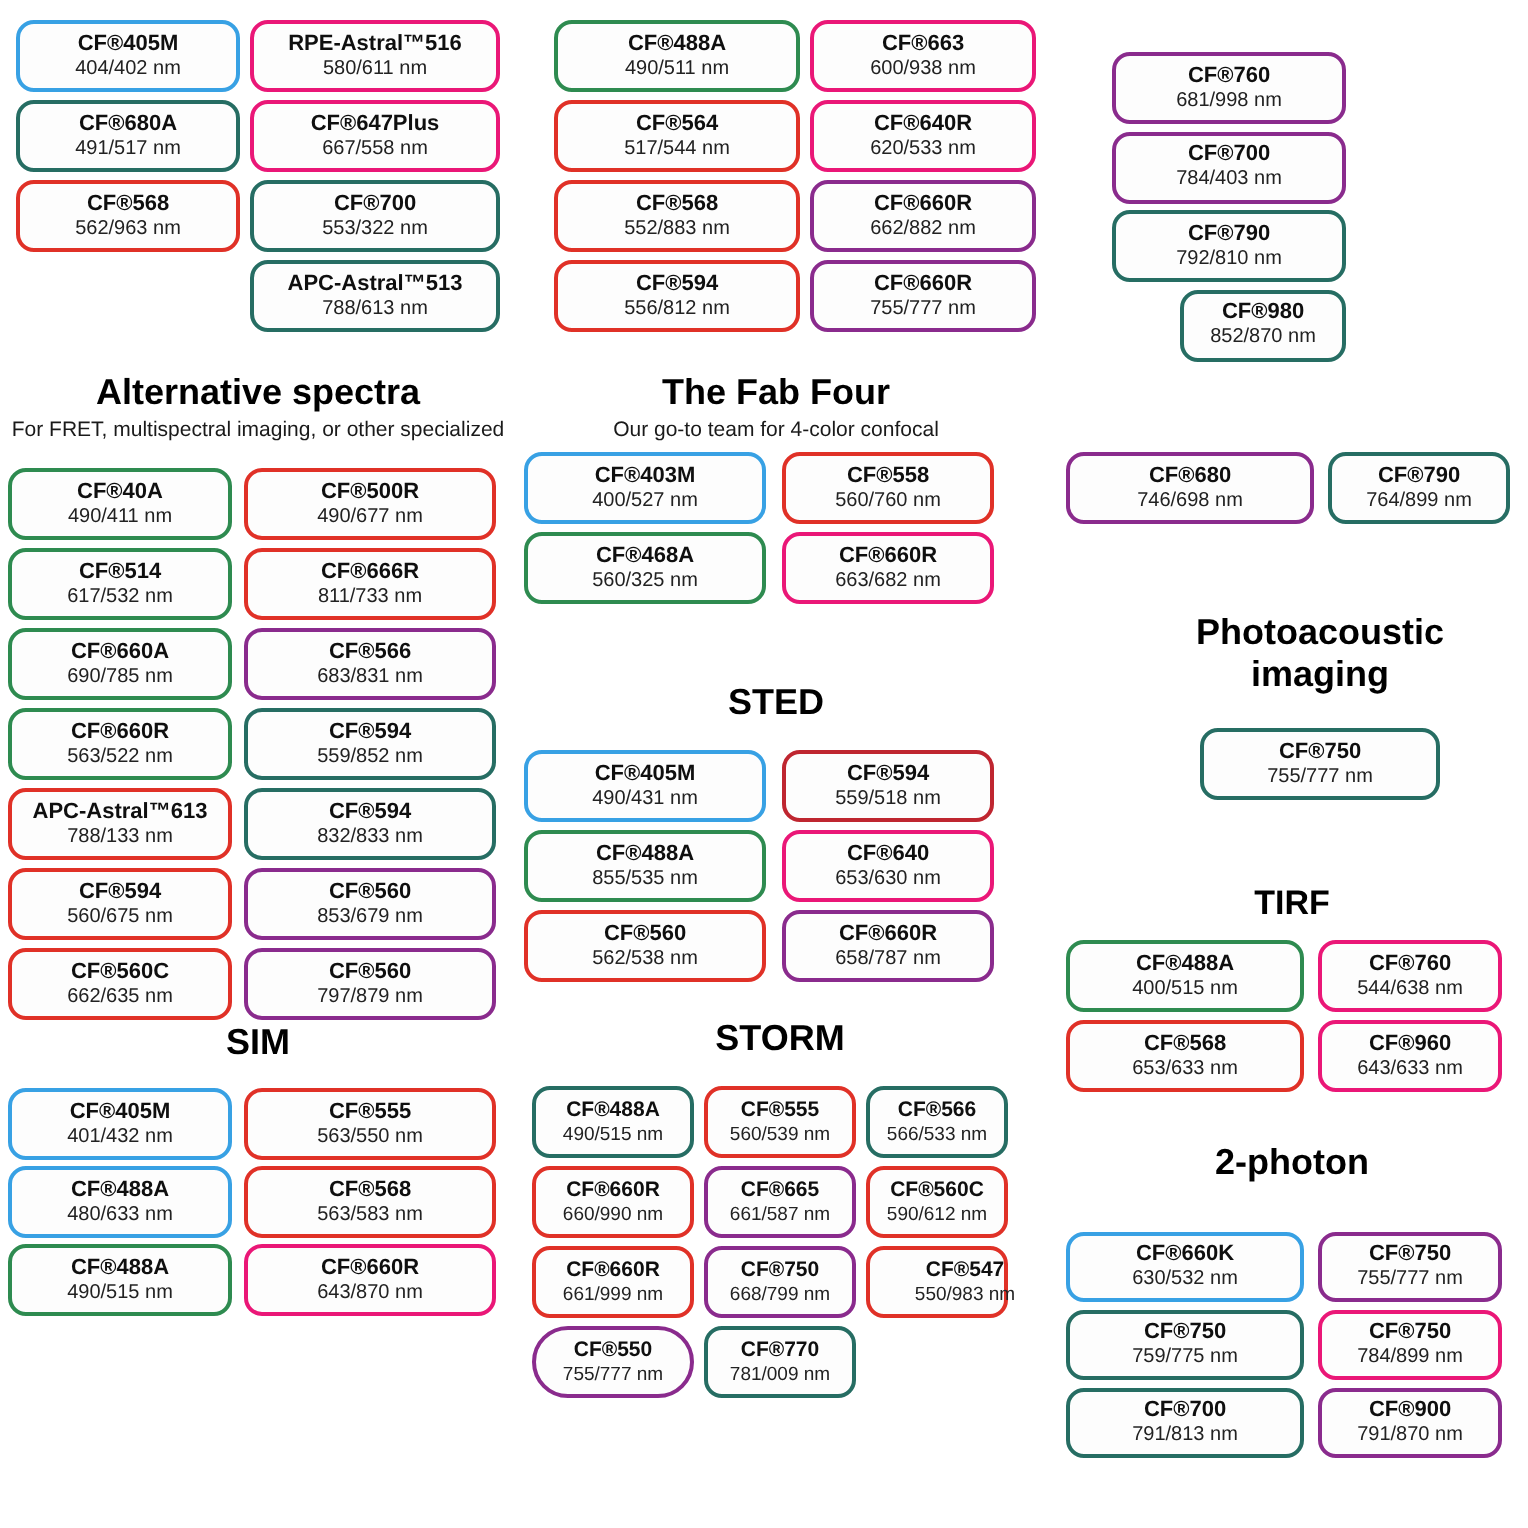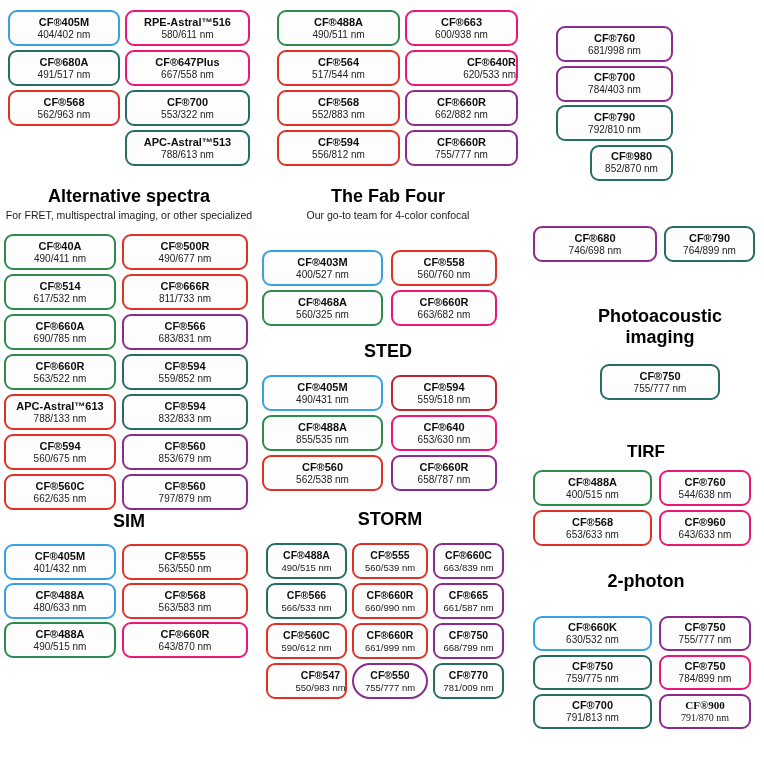--- a/index.html
+++ b/index.html
@@ -33,21 +33,21 @@
   .sec-top-e{left:556px;top:26px;width:117px}
   .sec-top-a .grid,.sec-top-b .grid,.sec-top-c .grid,.sec-top-d .grid{grid-template-columns:1fr;gap:4px;}
   .sec-top-e .grid{grid-template-columns:1fr;gap:3.5px;}
 
   
   .sec-alt{left:4px;top:186px;width:250px}
   .sec-alt .grid{margin-top:12px;grid-template-columns:112px 126px;gap:4px 6px;}
 
   
   .sec-fab{left:262px;top:186px;width:252px}
-  .sec-fab .grid{margin-top:28px;grid-template-columns:121px 106px;gap:4px 8px;}
+  .sec-fab .grid{margin-top:4px;grid-template-columns:121px 106px;gap:4px 8px;}
 
   
   .sec-sted{left:262px;top:341px;width:252px}
   .sec-sted .grid{margin-top:13px;grid-template-columns:121px 106px;gap:4px 8px;}
 
   
   .sec-sim{left:4px;top:511px;width:250px}
   .sec-sim .grid{margin-top:12px;grid-template-columns:112px 126px;gap:3px 6px;}
 
   
@@ -138,21 +138,21 @@
         </div>
       </div>
   </section>
 
   <section class="sec sec-top-d">
     <div class="grid">
         <div class="dye-box" style="border-color: rgb(234, 23, 119);">
           <div class="dye-name">CF®663</div>
           <div class="dye-value">600/938 nm</div>
         </div>
-        <div class="dye-box" style="border-color: rgb(234, 23, 119); align-items: flex-end;">
+        <div class="dye-box" style="border-color: rgb(234, 23, 119);">
           <div class="dye-name">CF®640R</div>
           <div class="dye-value">620/533 nm</div>
         </div>
         <div class="dye-box" style="border-color: rgb(138, 43, 141);">
           <div class="dye-name">CF®660R</div>
           <div class="dye-value">662/882 nm</div>
         </div>
         <div class="dye-box" style="border-color: rgb(138, 43, 141);">
           <div class="dye-name">CF®660R</div>
           <div class="dye-value">755/777 nm</div>
@@ -331,24 +331,20 @@
     <h2 class="title">STORM</h2>
     <div class="grid">
         <div class="dye-box" style="border-color: rgb(38, 109, 99);">
           <div class="dye-name">CF®488A</div>
           <div class="dye-value">490/515 nm</div>
         </div>
         <div class="dye-box" style="border-color: rgb(224, 49, 39);">
           <div class="dye-name">CF®555</div>
           <div class="dye-value">560/539 nm</div>
         </div>
-        <div class="dye-box" style="border-color: rgb(138, 43, 141);">
-          <div class="dye-name">CF®660C</div>
-          <div class="dye-value">663/839 nm</div>
-        </div>
         <div class="dye-box" style="border-color: rgb(38, 109, 99);">
           <div class="dye-name">CF®566</div>
           <div class="dye-value">566/533 nm</div>
         </div>
         <div class="dye-box" style="border-color: rgb(224, 49, 39);">
           <div class="dye-name">CF®660R</div>
           <div class="dye-value">660/990 nm</div>
         </div>
         <div class="dye-box" style="border-color: rgb(138, 43, 141);">
           <div class="dye-name">CF®665</div>
@@ -442,20 +438,20 @@
           <div class="dye-value">759/775 nm</div>
         </div>
         <div class="dye-box" style="border-color: rgb(234, 23, 119);">
           <div class="dye-name">CF®750</div>
           <div class="dye-value">784/899 nm</div>
         </div>
         <div class="dye-box" style="border-color: rgb(38, 109, 99);">
           <div class="dye-name">CF®700</div>
           <div class="dye-value">791/813 nm</div>
         </div>
-        <div class="dye-box" style="border-color: rgb(138, 43, 141); font-family: Liberation Serif, serif;">
+        <div class="dye-box" style="border-color: rgb(138, 43, 141);">
           <div class="dye-name">CF®900</div>
           <div class="dye-value">791/870 nm</div>
         </div>
       </div>
   </section>
 
 </div>
 
 </body></html>

